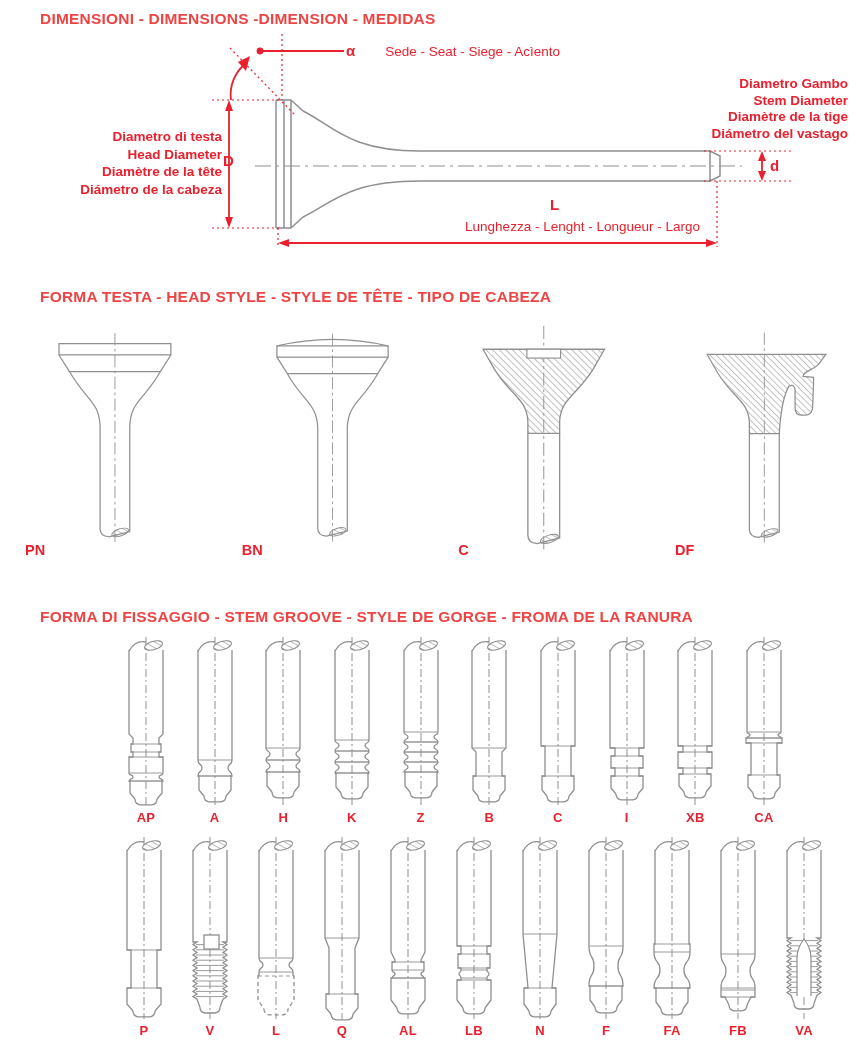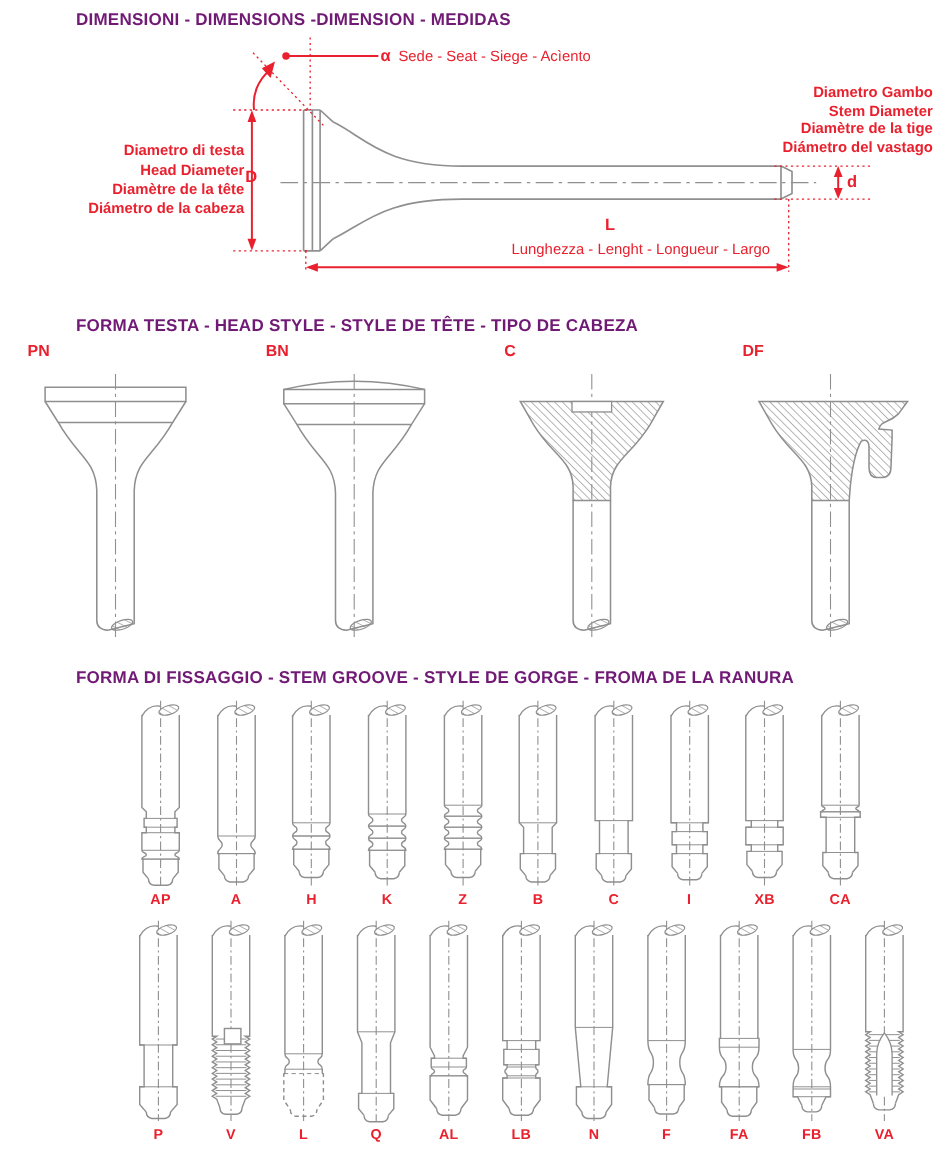--- a/index.html
+++ b/index.html
@@ -1,26 +1,26 @@
 <!DOCTYPE html>
 <html><head>
 <meta charset="utf-8">
 <style>
   html,body{margin:0;padding:0;background:#fff;}
   body{width:860px;height:1051px;position:relative;font-family:"Liberation Sans",sans-serif;overflow:hidden;}
-  .heading{position:absolute;left:40px;font-size:15.5px;font-weight:bold;letter-spacing:.2px;color:#701a75;white-space:nowrap;margin-left:29px;}
+  .heading{position:absolute;left:40px;font-size:15.5px;font-weight:bold;letter-spacing:.2px;color:#ef4444;white-space:nowrap;}
   .dim-fig{position:absolute;left:0;top:30px;width:860px;height:240px;}
   .dim-fig svg{position:absolute;left:0;top:0;}
   .dimlabel{position:absolute;color:#e9212e;font-size:13.5px;line-height:17px;white-space:nowrap;}
   .dimletter{position:absolute;color:#e9212e;font-size:15px;font-weight:bold;}
   .alpha-row{position:absolute;left:346px;top:12px;display:flex;align-items:baseline;gap:7px;color:#e9212e;}
   .alpha-sym{font-weight:bold;font-size:15px;}
-  .alpha-txt{font-size:13.5px;}
+  .alpha-txt{font-size:13.5px;margin-left:23px;}
   .head-row{position:absolute;left:25px;top:312px;width:810px;display:flex;justify-content:space-between;}
-  .head-item{width:160px;display:flex;flex-direction:column;align-items:flex-start;}
+  .head-item{width:160px;display:flex;align-items:flex-end;}
   .head-label{color:#e9212e;font-size:14.5px;font-weight:bold;height:22px;}
   .stem-row{position:absolute;display:flex;justify-content:space-between;}
   #stem-row-1{left:113px;top:636px;width:684px;}
   #stem-row-2{left:111px;top:836px;width:722px;}
   .stem-fig{display:flex;flex-direction:column;align-items:center;width:66px;}
   .stem-label{color:#e9212e;font-size:13px;font-weight:bold;margin-top:2px;letter-spacing:.3px;text-align:right;}
   .r-align{text-align:right;font-weight:bold;}
 </style>
 </head>
 <body>

